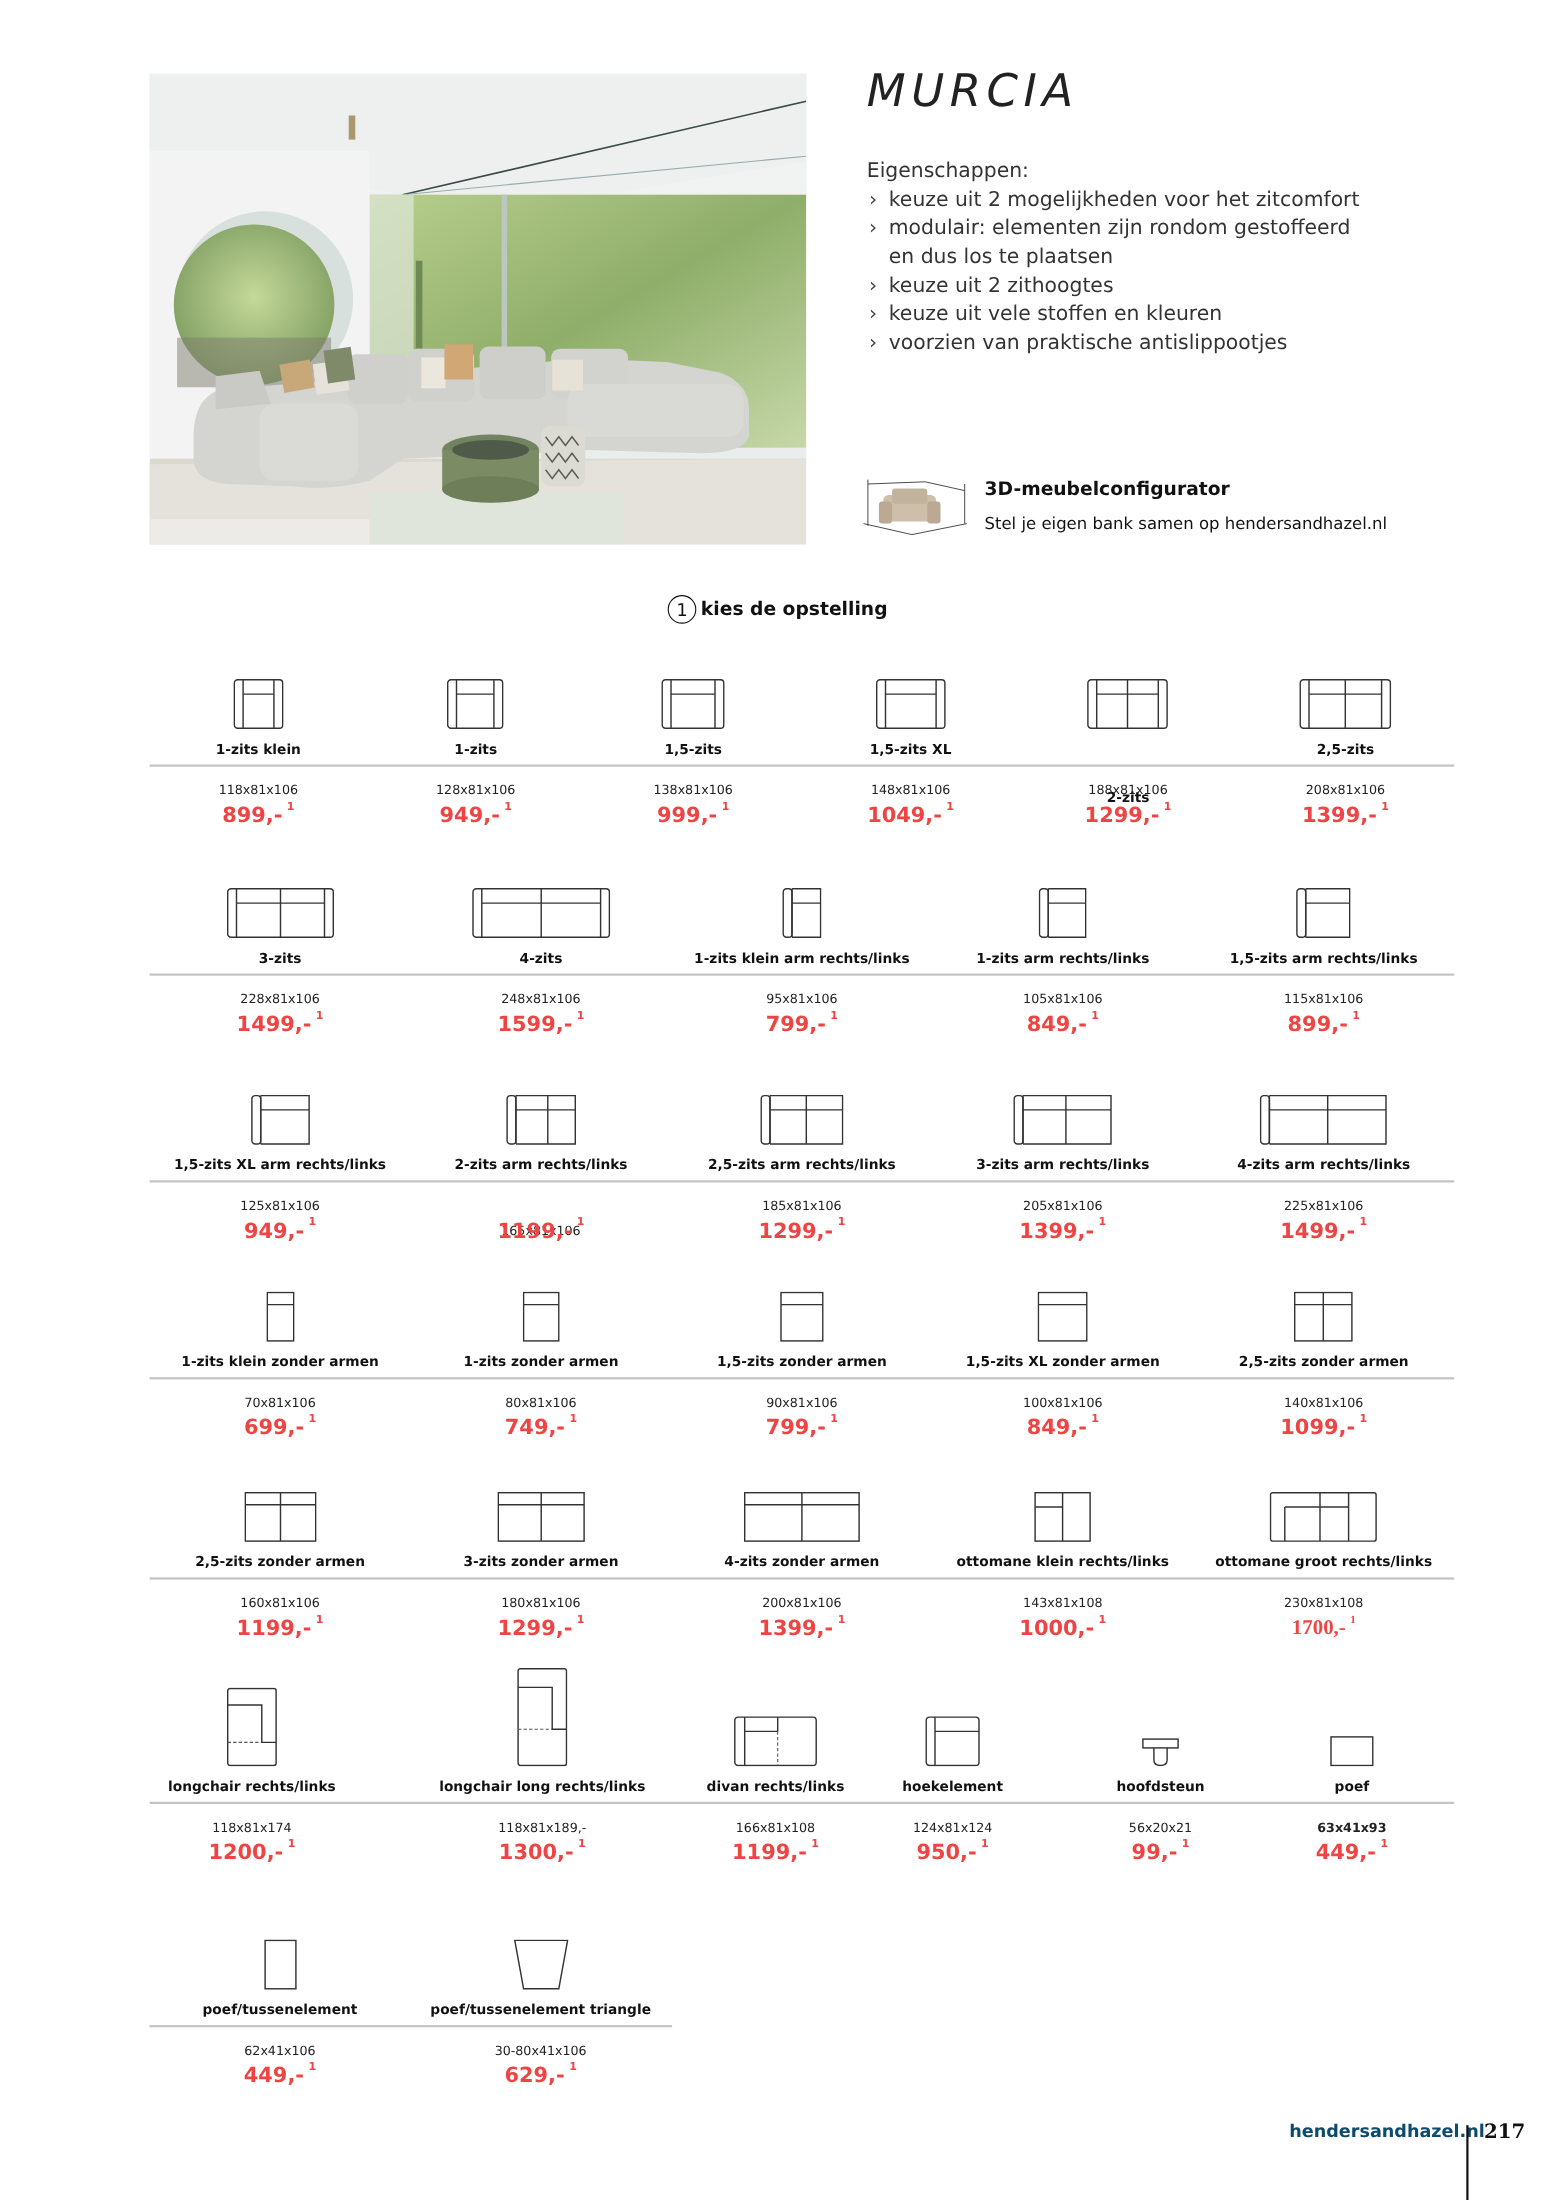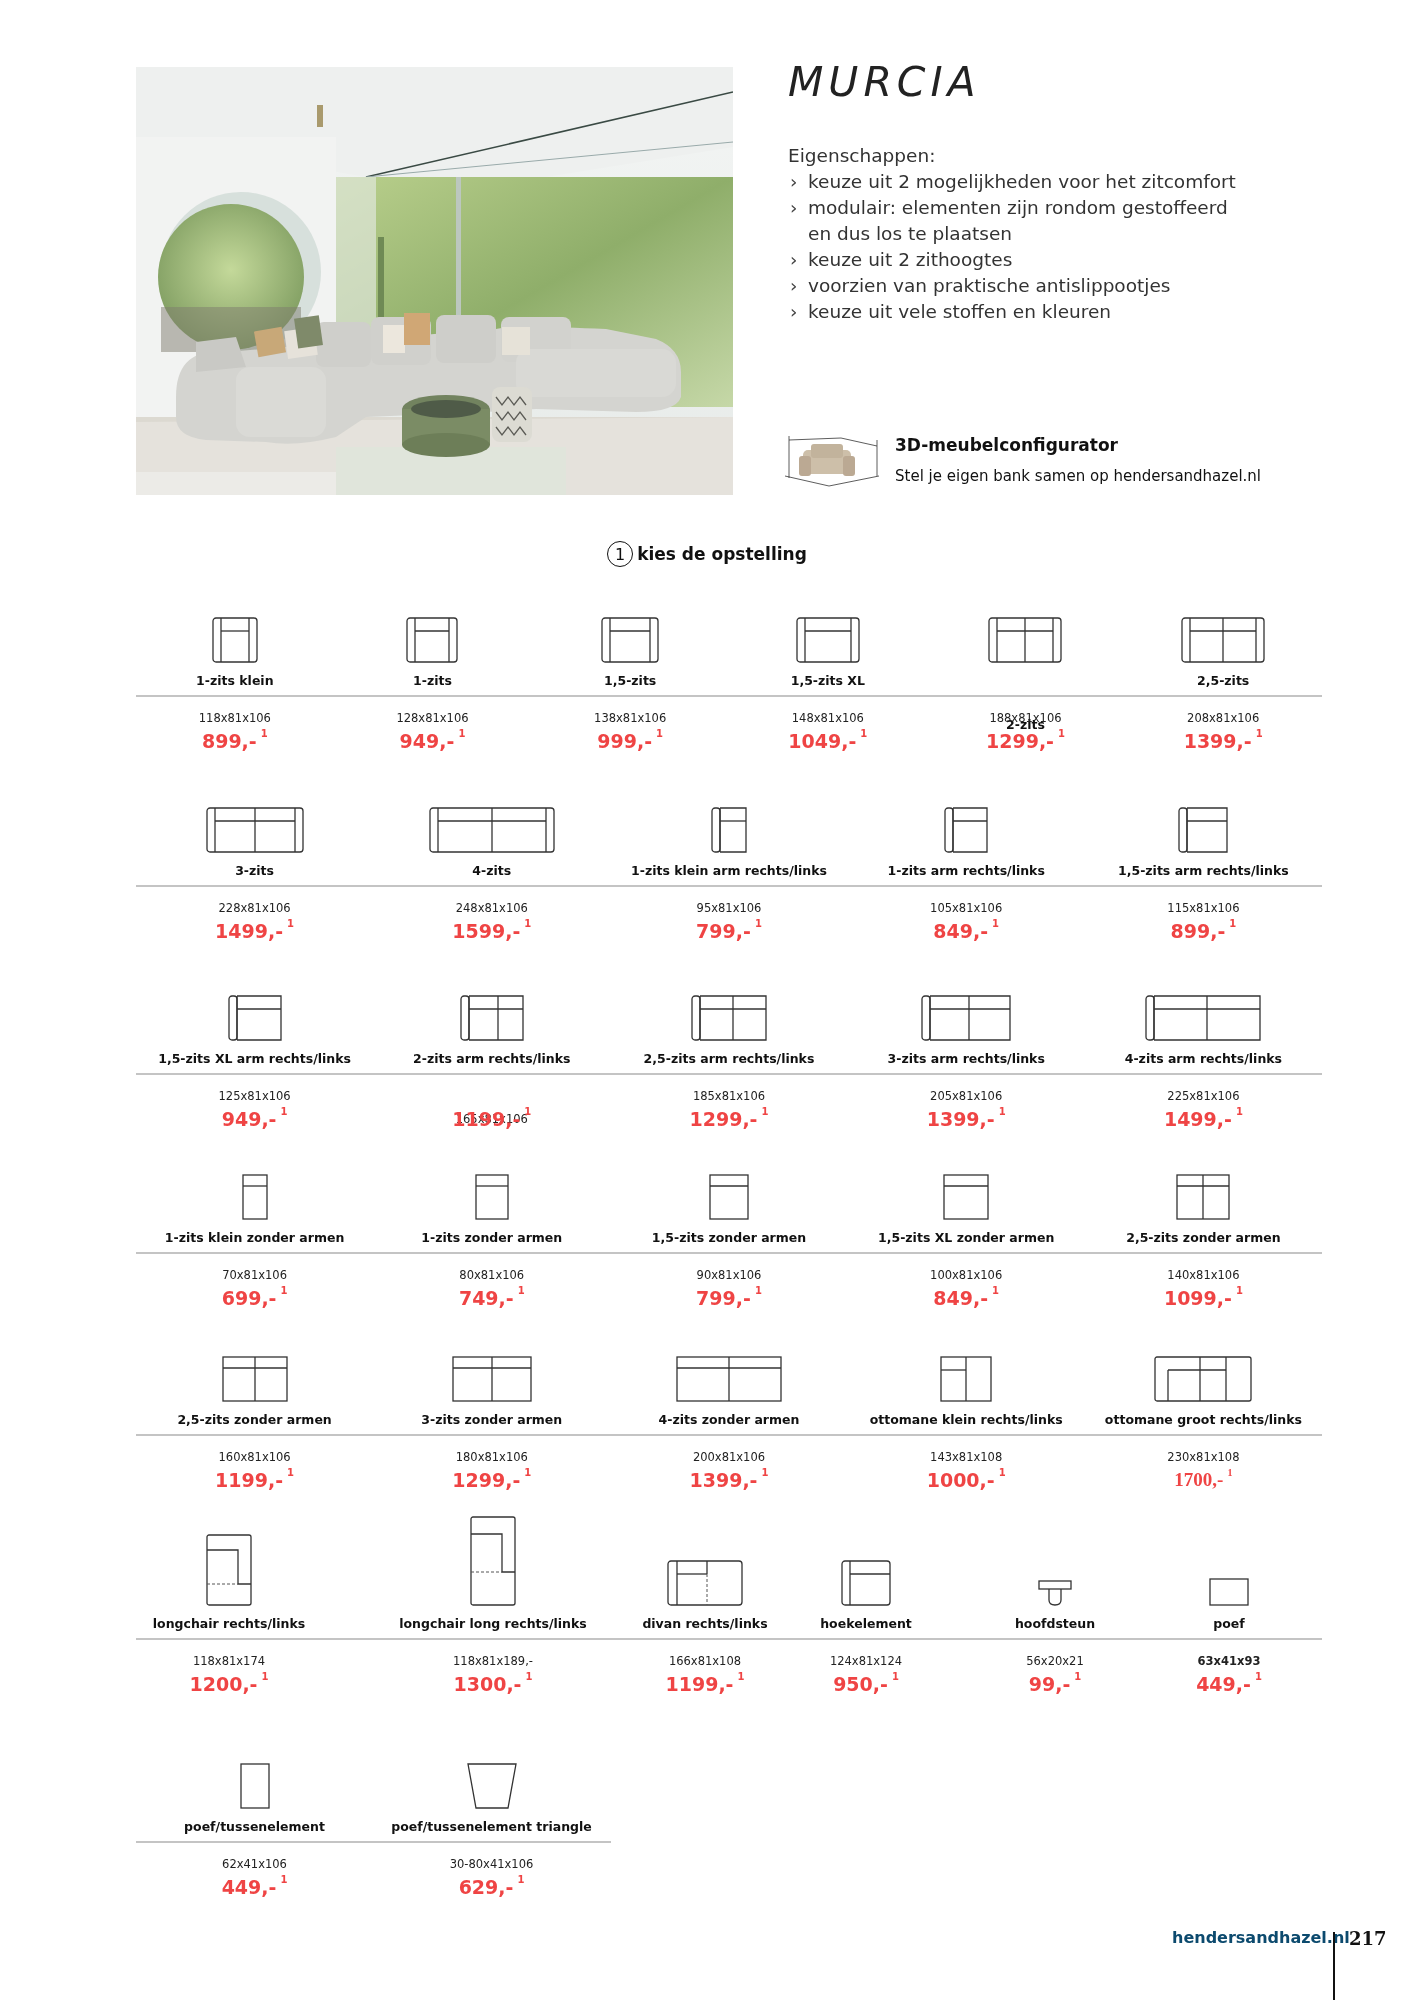--- a/index.html
+++ b/index.html
@@ -93,22 +93,22 @@
 </div>
 
 <div class="title">MURCIA</div>
 
 <div class="props">
   <div class="hd">Eigenschappen:</div>
   <ul>
     <li>keuze uit 2 mogelijkheden voor het zitcomfort</li>
     <li style="width:440px"><span>modulair: elementen zijn rondom gestoffeerd en dus los te plaatsen</span></li>
     <li>keuze uit 2 zithoogtes</li>
+    <li>keuze uit vele stoffen en kleuren</li>
     <li>voorzien van praktische antislippootjes</li>
-    <li>keuze uit vele stoffen en kleuren</li>
   </ul>
 </div>
 
 <div class="config">
   <span class="ic">
     <svg width="100" height="56" viewBox="0 0 100 56">
       <line x1="8" y1="8" x2="60" y2="6" stroke="#333" stroke-width="0.8"></line>
       <line x1="60" y1="6" x2="96" y2="14" stroke="#333" stroke-width="0.8"></line>
       <line x1="8" y1="4" x2="8" y2="46" stroke="#333" stroke-width="0.8"></line>
       <line x1="96" y1="8" x2="96" y2="44" stroke="#333" stroke-width="0.8"></line>

